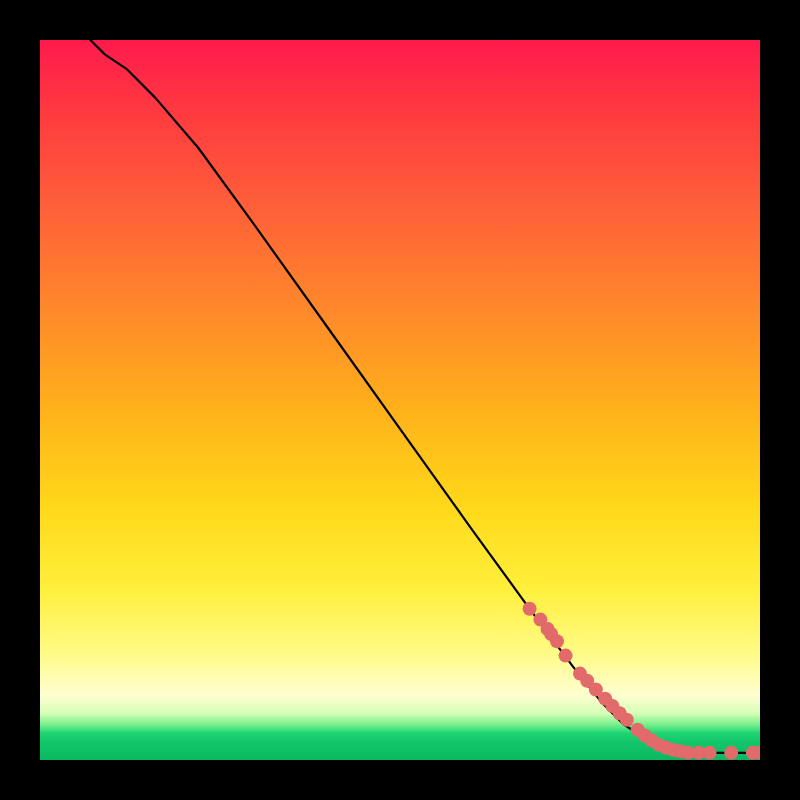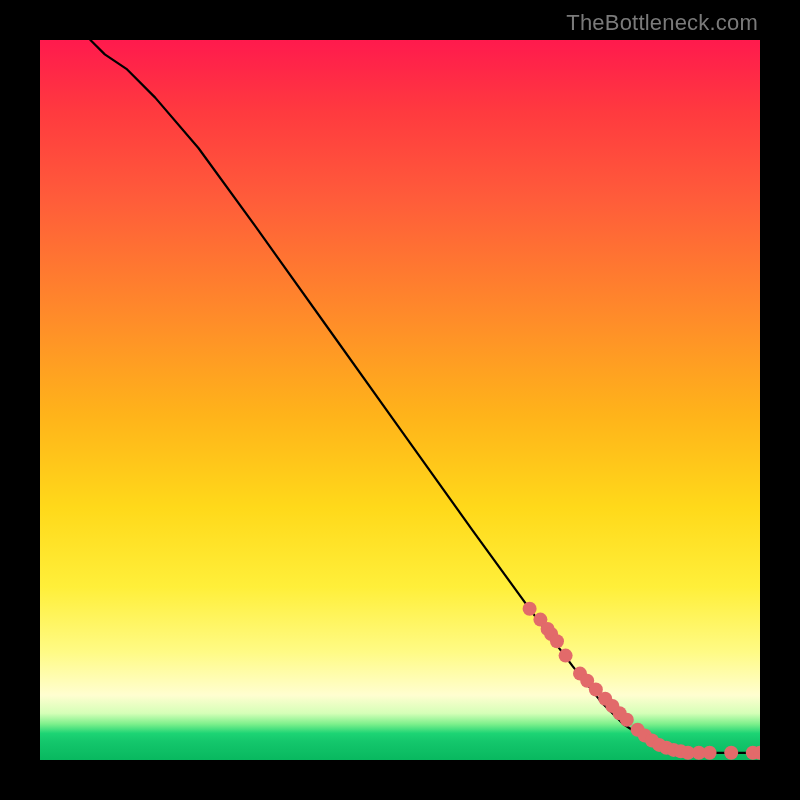--- a/index.html
+++ b/index.html
@@ -104,14 +104,13 @@
           <circle cx="648.00" cy="712.80" r="7" fill="#e26a6a"></circle>
           <circle cx="658.80" cy="712.80" r="7" fill="#e26a6a"></circle>
           <circle cx="669.60" cy="712.80" r="7" fill="#e26a6a"></circle>
           <circle cx="691.20" cy="712.80" r="7" fill="#e26a6a"></circle>
           <circle cx="712.80" cy="712.80" r="7" fill="#e26a6a"></circle>
           <circle cx="720.00" cy="712.80" r="7" fill="#e26a6a"></circle>
         </g>
     </svg>
   </div>
 
-  <div class="watermark">TheBottleneck.com</div>
 </div>
 
 </body></html>

